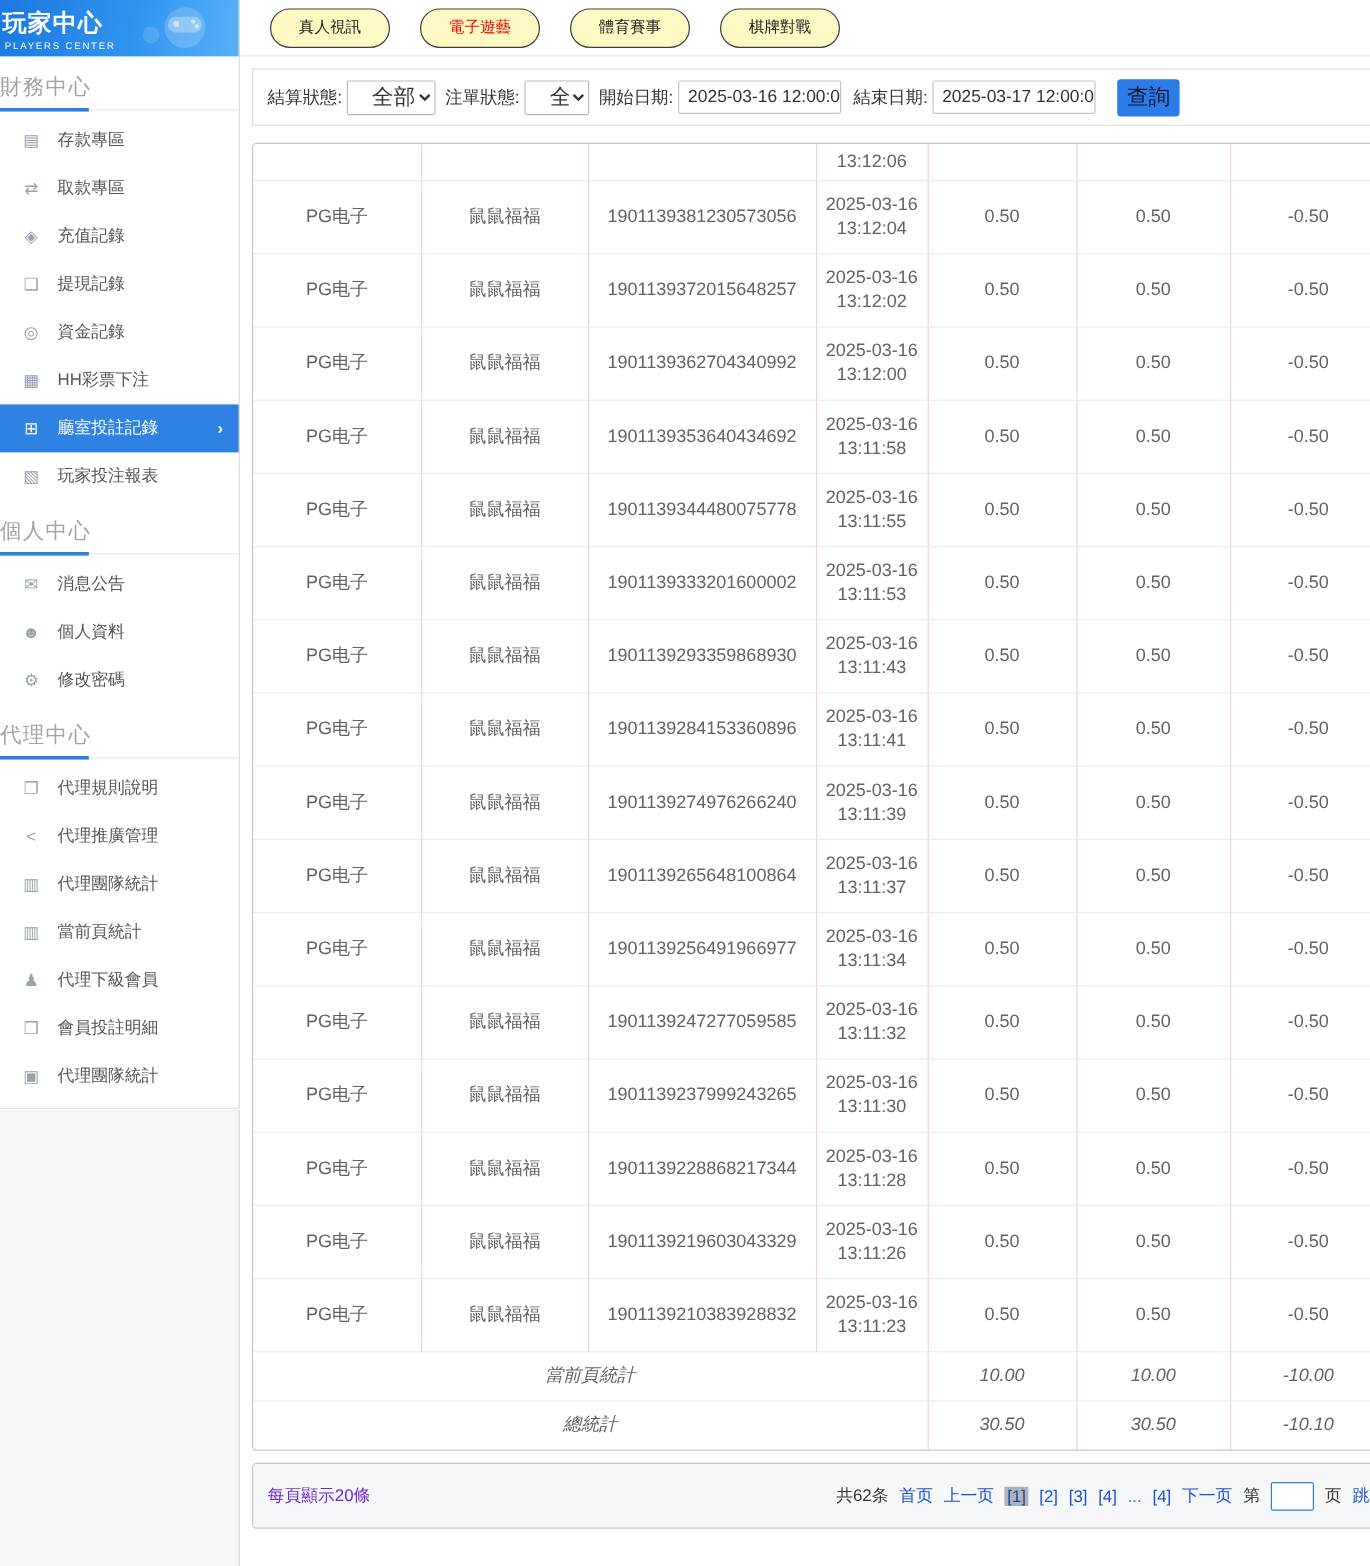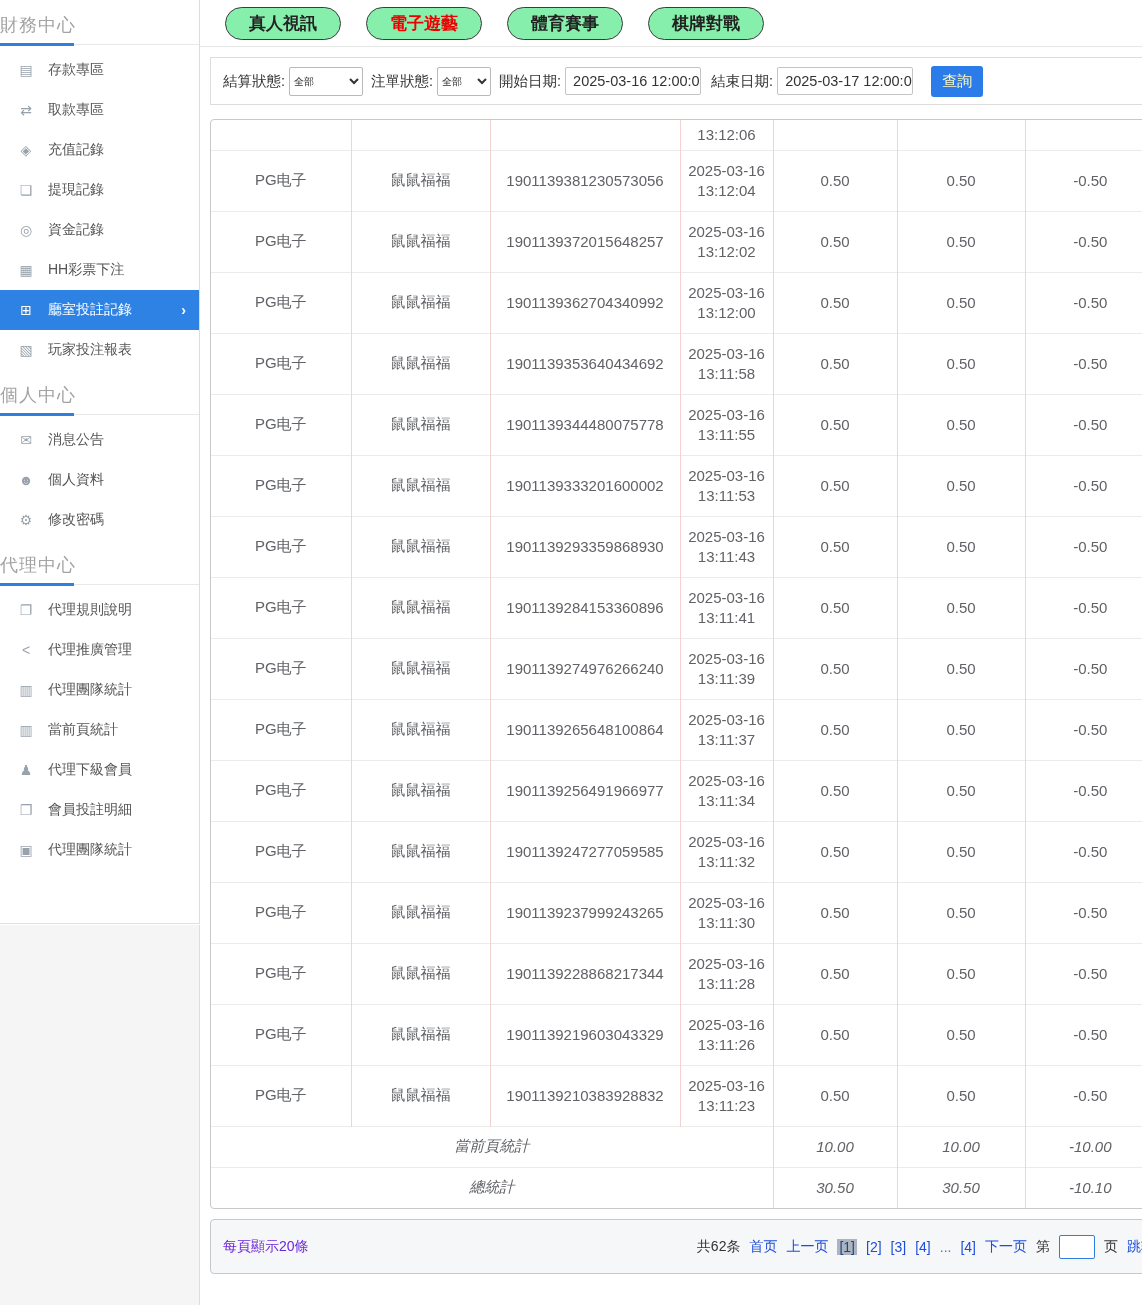--- a/index.html
+++ b/index.html
@@ -32,33 +32,33 @@
   .side-item .ico { width:18px; margin-right:13px; color:#98a2ac; font-size:14px; text-align:center; flex:none; }
   .side-item.active { background:#2e82e4; color:#fff; }
   .side-item.active .ico { color:#fff; }
   .side-item .chev { position:absolute; right:13px; color:#fff; font-size:14px; font-weight:bold; }
 
   
   .main { position:absolute; left:200px; top:0; width:956px; }
   .tabbar { height:47px; display:flex; align-items:center; gap:25px; padding-left:25px;
     background:#fff; border-bottom:1px solid #e6e6e6; }
   .tab-pill { height:33px; padding:0 23px; border:1.5px solid #3c3c3c; border-radius:17px;
-    display:flex; align-items:center; font-size:17px; color:#222; background:#86efac; cursor:pointer; white-space:nowrap;font-weight:bold; }
+    display:flex; align-items:center; font-size:13px; color:#222; background:#fef9c3; cursor:pointer; white-space:nowrap; }
   .tab-pill.selected { color:#ef0000; }
 
   .filter-panel { margin:10px 0 0 10px; width:946px; height:48px; border:1px solid #ddd;
     background:#fff; display:flex; align-items:center; padding-left:12px; font-size:14.5px; color:#333; }
   .filter-panel label { margin-right:4px; white-space:nowrap; }
   .filter-panel select { height:29px; border:1px solid #b9b9b9; border-radius:2px; background:#fff;
-    font-size:10px; color:#333; margin-right:8px; font-family:inherit; }
+    font-size:18px; color:#333; margin-right:8px; font-family:inherit;padding-left:16px; }
   .sel-settle { width:74px; } .sel-order { width:54px; }
   .filter-panel input.date { height:28px; width:136px; border:1px solid #c4c4c4; border-radius:2px;
     font-size:14.5px; color:#333; padding-left:7px; margin-right:10px; font-family:inherit; }
-  .btn-search { height:31px; width:52px; background:#2b7ce9; color:#fef9c3; border:none; border-radius:3px;
-    font-size:15px; margin-left:8px; cursor:pointer; font-family:inherit; }
+  .btn-search { height:31px; width:52px; background:#2b7ce9; color:#0f172a; border:none; border-radius:3px;
+    font-size:18px; margin-left:8px; cursor:pointer; font-family:inherit; }
 
   .table-panel { margin:14px 0 0 10px; width:946px; border:1px solid #c8c8c8; border-radius:4px;
     background:#fff; overflow:hidden; }
   table { width:100%; border-collapse:collapse; table-layout:fixed; }
   col.c1{width:140px} col.c2{width:139px} col.c3{width:190px} col.c4{width:93px}
   col.c5{width:124px} col.c6{width:128px} col.c7{width:auto}
   td { border-right:1px solid #f3d2d2; border-top:1px solid #ebebeb; text-align:center;
     color:#606266; font-size:15px; padding:0; overflow:hidden; }
   td:last-child { border-right:none; }
   tr.partial td { height:30px; border-top:none; }
@@ -73,20 +73,30 @@
   .pp-right { display:flex; align-items:center; gap:9px; font-size:14px; color:#333; white-space:nowrap; }
   .pp-right a { color:#1d4ed8; text-decoration:none; cursor:pointer; }
   .pp-right .pg.current { background:#aeb4be; color:#17478f; padding:0 2px; }
   .pp-right .ellipsis { color:#2d7fe0; }
   .goto-input { width:36px; height:24px; border:1px solid #2d7fe0; border-radius:2px; background:#fff; }
 </style>
 </head>
 <body>
 
 <div class="sidebar">
+  <div class="logo">
+    <div class="logo-title">玩家中心</div>
+    <div class="logo-sub">PLAYERS CENTER</div>
+    <svg class="gamepad" width="30" height="20" viewBox="0 0 30 20">
+      <rect x="1" y="4" width="28" height="13" rx="6" fill="rgba(255,255,255,0.35)"></rect>
+      <circle cx="8" cy="10" r="2.4" fill="rgba(255,255,255,0.7)"></circle>
+      <circle cx="22" cy="8" r="1.8" fill="rgba(255,255,255,0.7)"></circle>
+      <circle cx="25" cy="12" r="1.8" fill="rgba(255,255,255,0.7)"></circle>
+    </svg>
+  </div>
   <div>
       <div class="side-section-title">財務中心</div>
       <div class="side-list">
         <div class="side-item">
           <span class="ico">▤</span>
           <span>存款專區</span>
         </div>
         <div class="side-item">
           <span class="ico">⇄</span>
           <span>取款專區</span>

